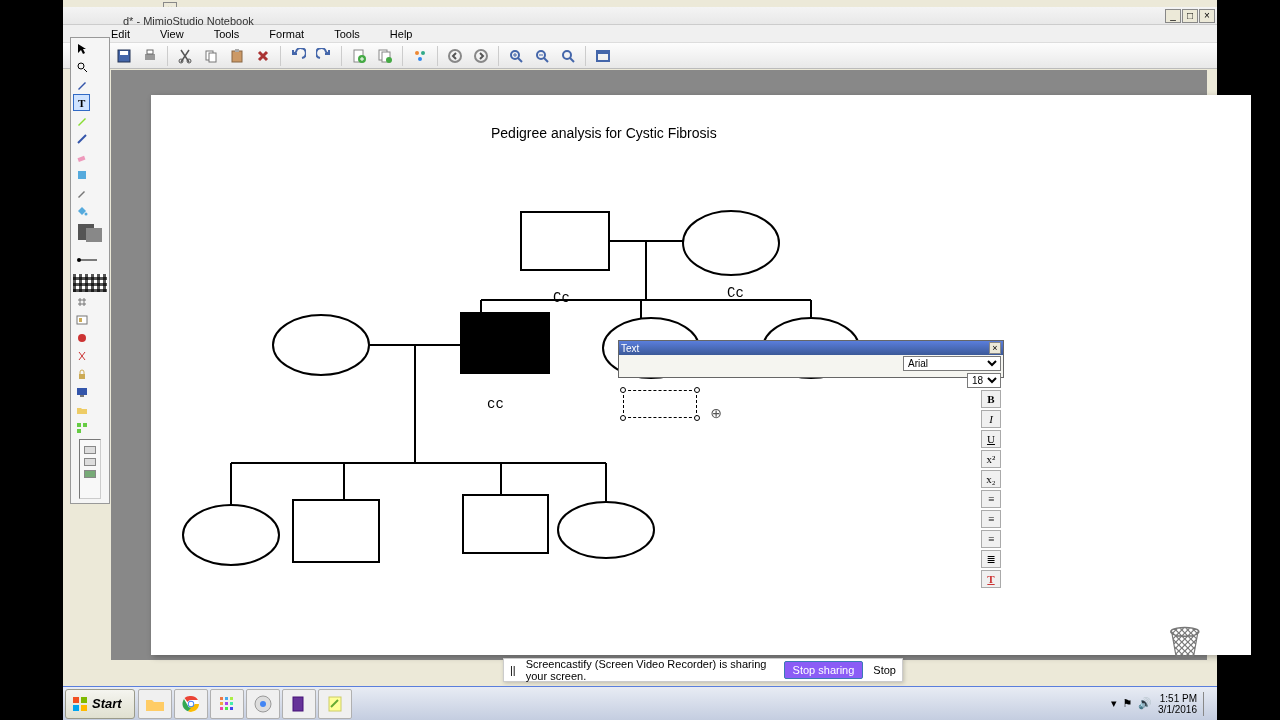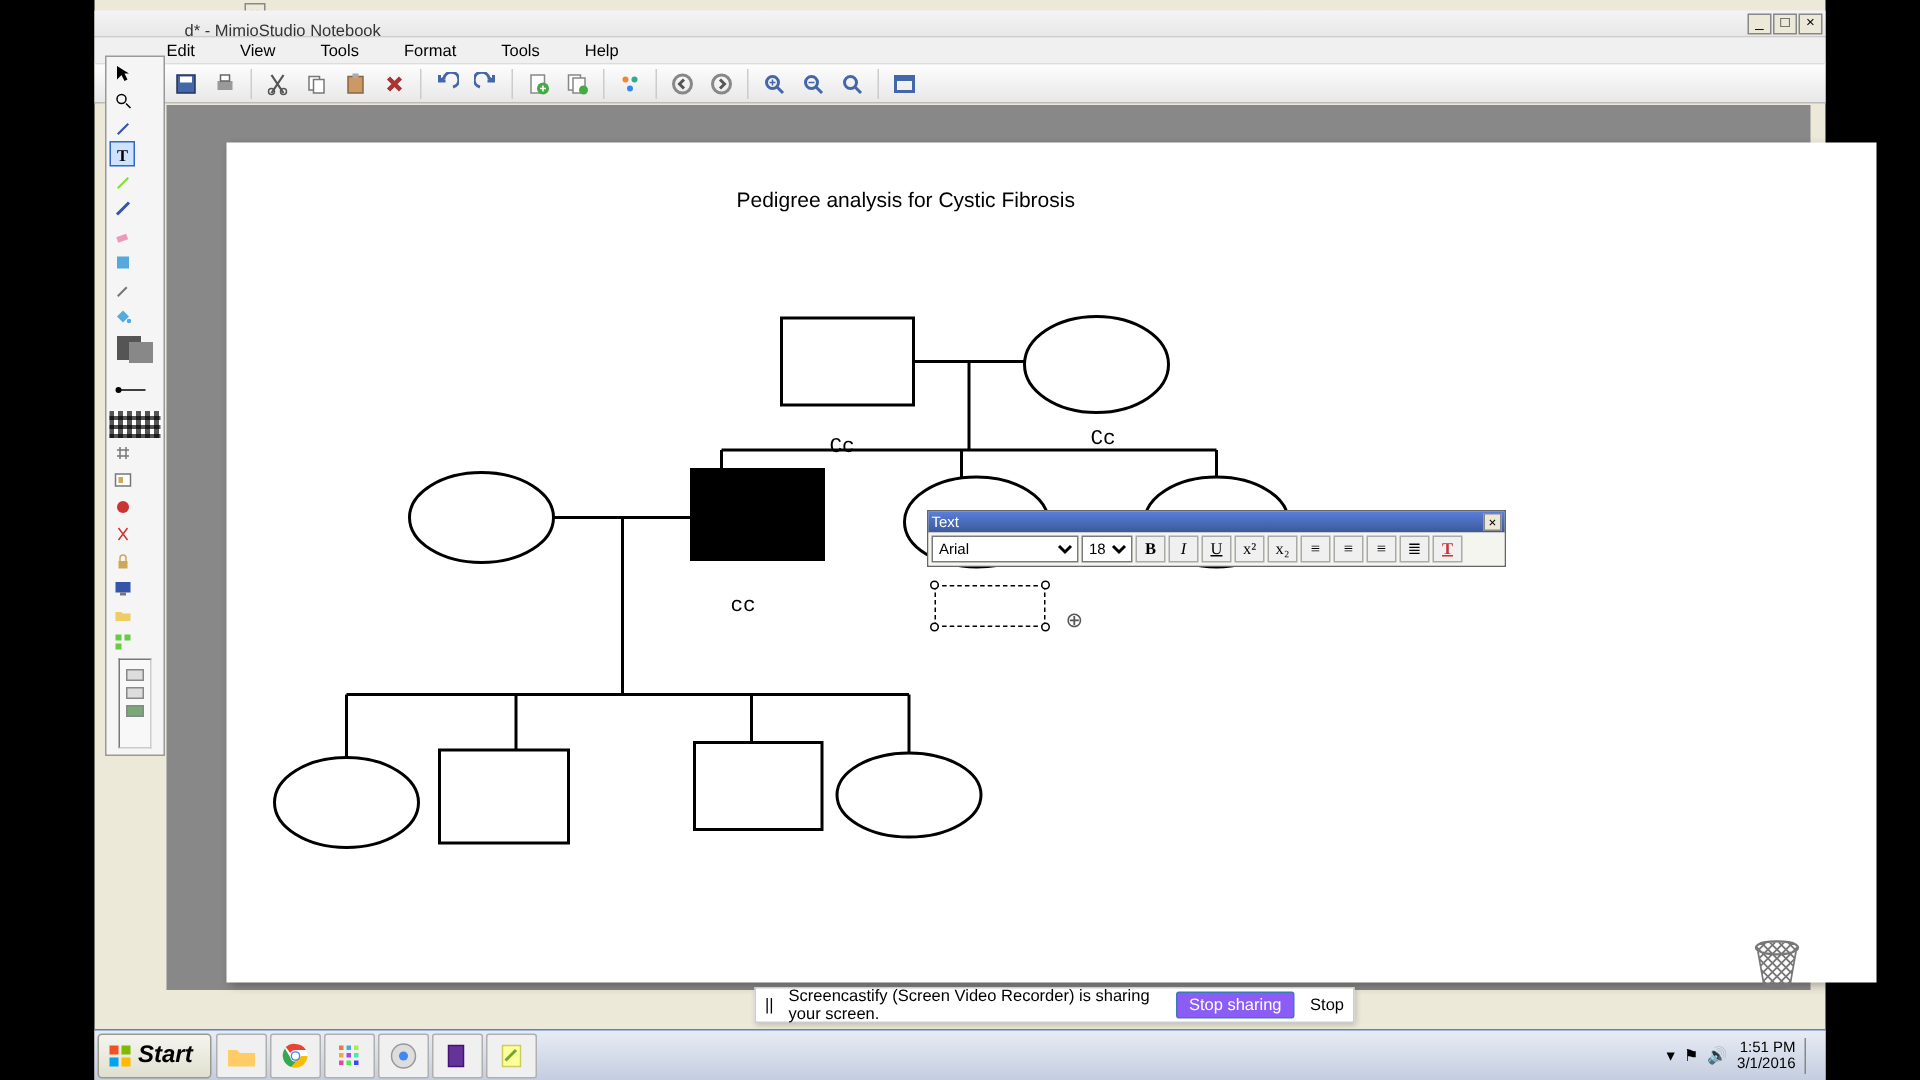--- a/index.html
+++ b/index.html
@@ -92,21 +92,21 @@
 
 .text-toolbar{
   position:absolute; left:555px; top:340px; width:386px;
   background:#ece9d8; border:1px solid #666;
 }
 .tt-title{
   height:14px; background:linear-gradient(#5a7edc,#3b5998); color:#fff;
   font-size:10px; padding:0 2px; display:flex; align-items:center; justify-content:space-between;gap:14px;
 }
 .tt-close{ width:12px; height:12px; background:#ece9d8; border:1px solid #888; color:#000; font-size:9px; text-align:center; line-height:10px; cursor:pointer; }
-.tt-row{ height:22px; display:flex; align-items:center; padding:1px 2px; gap:2px; background:#f5f5f0; }
+.tt-row{ height:22px; display:flex; align-items:flex-end; padding:1px 2px; gap:2px; background:#f5f5f0;flex-direction:column; }
 .tt-sel{ height:18px; font-size:10px; border:1px solid #7a7a7a; background:#fff; }
 .tt-sel.font{ width:98px; }
 .tt-sel.size{ width:34px; }
 .tt-btn{ width:20px; height:18px; border:1px solid #aaa; background:#f0f0f0; font-size:11px; text-align:center; line-height:16px; cursor:pointer; font-family:'Times New Roman',serif; }
 
 
 .textedit{
   position:absolute; left:560px; top:390px; width:74px; height:28px;
   border:1px dashed #000;
 }
@@ -131,21 +131,21 @@
   position:absolute; left:0; bottom:0; width:100%; height:34px;
   background:linear-gradient(#e8ecf4,#c4cde0);
   border-top:1px solid #5a7edc;
   display:flex; align-items:center; justify-content:space-between;
 }
 .task-left{ display:flex; align-items:center; height:100%; }
 .startbtn{
   height:30px; padding:0 12px 0 6px; margin:2px;
   background:linear-gradient(#f5f5f0,#e0e0d0);
   border:1px solid #9a9a8a; border-radius:3px;
-  display:flex; align-items:center; gap:4px; font-weight:bold; font-size:16px;
+  display:flex; align-items:center; gap:4px; font-weight:bold; font-size:13px;
   font-style:italic;
 }
 .task-icon{ width:34px; height:30px; margin:2px 1px; border:1px solid #b0b0b0; border-radius:2px; background:#f0f0f0; display:flex; align-items:center; justify-content:center; }
 .tray{ display:flex; align-items:center; gap:6px; padding-right:6px; }
 .clock{ text-align:right; font-size:10px; line-height:11px; }
 
 svg.icon { width:16px; height:16px; }
 </style>
 </head>
 <body>

